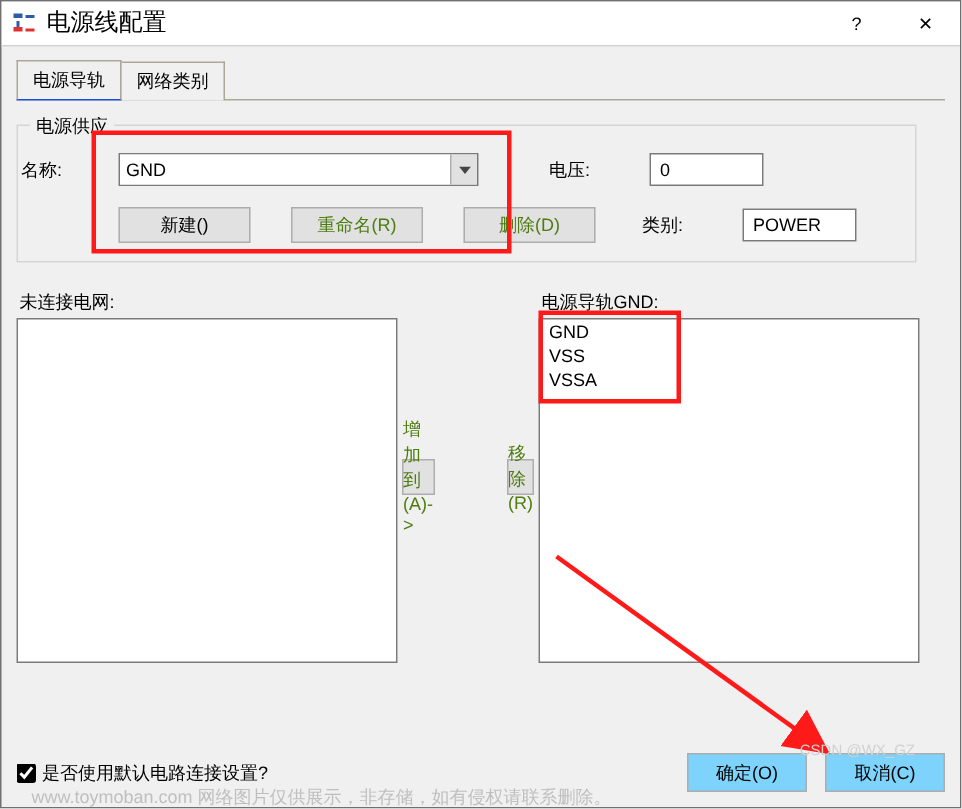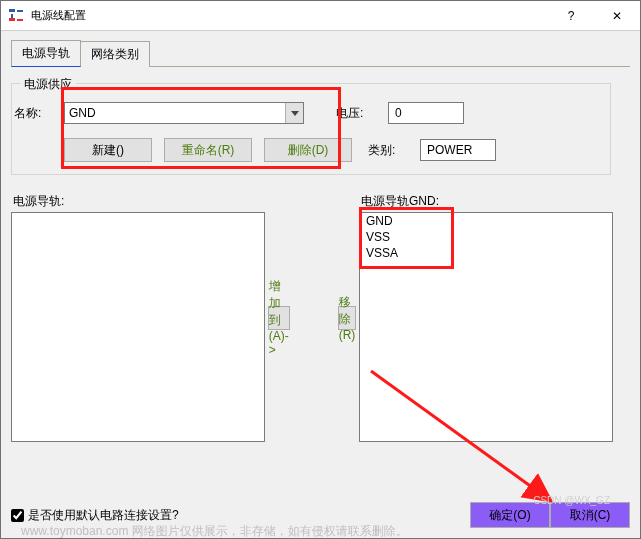--- a/index.html
+++ b/index.html
@@ -1,56 +1,56 @@
 <!DOCTYPE html>
 <html><head>
 <meta charset="utf-8">
 <style>
   * { box-sizing: border-box; font-family: "Microsoft YaHei", "SimSun", Tahoma, sans-serif; font-size: 12px; }
   body { margin: 0; background: #fff; }
   .window { width: 641px; height: 539px; border: 1px solid #707070; background: #f0f0f0; position: relative; overflow: hidden; }
   .titlebar { height: 30px; background: #fff; display: flex; align-items: center; border-bottom: 1px solid #d0d0d0; }
   .titlebar-icon { width: 18px; height: 18px; margin: 0 6px; }
-  .titlebar-title { flex: 1; font-size: 11px; color: #000; }
+  .titlebar-title { flex: 1; font-size: 16px; color: #000; }
   .titlebar-btn { width: 46px; height: 30px; display: flex; align-items: center; justify-content: center; color: #000; }
 
   .content { padding: 6px 10px 0 10px; position: relative; height: calc(100% - 30px); }
 
   .tabstrip { display: flex; align-items: flex-end; height: 24px; border-bottom: 1px solid #aca899; margin-top: 6px; }
   .tab { padding: 4px 10px; border: 1px solid #aca899; border-bottom: none; background: #f0f0f0; margin-right: -1px; position: relative; top: 1px; }
   .tab.active { background: #f0f0f0; border-bottom: 1px solid #1d4ed8; z-index: 2; margin-top: 14px; }
 
   .fieldset { border: 1px solid #d5d5d5; margin-top: 16px; padding: 18px 10px 12px 2px; position: relative; background: #f0f0f0; }
   .fieldset-legend { position: absolute; top: -8px; left: 8px; background: #f0f0f0; padding: 0 4px; }
 
-  .row { display: flex; align-items: center; gap: 12px; }
+  .row { display: flex; align-items: center; gap: 27px; }
   .label { color: #000; }
 
   .combo { background: #fff; border: 1px solid #7a7a7a; height: 22px; display: flex; }
   .combo-input { flex: 1; border: none; outline: none; padding: 0 4px; background: #fff; font-size: 12px; }
   .combo-btn { width: 18px; border-left: 1px solid #b0b0b0; display: flex; align-items: center; justify-content: center; background: #e1e1e1; }
 
   .textbox { background: #fff; border: 1px solid #7a7a7a; height: 22px; padding: 0 6px; display: flex; align-items: center; }
 
   .btn { background: #e1e1e1; border: 1px solid #adadad; height: 24px; display: flex; align-items: center; justify-content: center; }
   .btn.disabled { color: #4d7c0f; }
   .btn.small { width: 88px; }
 
   .dual-area { display: flex; gap: 4px; margin-top: 18px; }
   .list-col { display: flex; flex-direction: column; }
   .list-col .col-label { margin-bottom: 2px; padding-left: 2px; }
   .listbox { background: #fff; border: 1px solid #7a7a7a; overflow: auto; }
   .listbox .item { padding: 1px 6px; }
   .mid-col { display: flex; flex-direction: row; justify-content: center; gap: 48px; align-items: center; width: 86px; }
 
-  .footer { position: absolute; left: 10px; right: 10px; bottom: 10px; display: flex; align-items: center; }
+  .footer { position: absolute; left: 10px; right: 10px; bottom: 10px; display: flex; align-items: center; gap: 12px; }
   .footer .spacer { flex: 1; }
   .checkbox { display: flex; align-items: center; gap: 4px; }
   .checkbox input { width: 13px; height: 13px; margin: 0; accent-color: #000; }
-  .main-btn { background: #8b5cf6; border: 1px solid #adadad; padding: 4px 16px; height: 26px; min-width: 80px; display: flex; align-items: center; justify-content: center; }
+  .main-btn { background: #7dd3fc; border: 1px solid #adadad; padding: 4px 16px; height: 26px; min-width: 80px; display: flex; align-items: center; justify-content: center; }
 
   .highlight { position: absolute; border: 3px solid #ff1a1a; pointer-events: none; }
   .arrow { position: absolute; pointer-events: none; }
 
   .watermark { position: absolute; left: 20px; bottom: -2px; color: #bfbfbf; font-size: 12px; }
   .watermark2 { position: absolute; right: 30px; bottom: 32px; color: #d0d0d0; font-size: 10px; }
 </style>
 </head>
 <body>
 
@@ -120,21 +120,21 @@
         </div>
         <span class="label" style="margin-left:4px; width:40px;">类别:</span>
         <div class="textbox" style="width:76px;">
           <span>POWER</span>
         </div>
       </div>
     </div>
 
     <div class="dual-area">
       <div class="list-col" style="width:254px;">
-        <span class="col-label">电源导轨:</span>
+        <span class="col-label">未连接电网:</span>
         <div class="listbox" style="height:230px;"></div>
       </div>
 
       <div class="mid-col">
         <div class="btn disabled" style="width:82px;">
           <span>增加到(A)-&gt;</span>
         </div>
         <div class="btn disabled" style="width:82px;">
           <span>移除(R)</span>
         </div>

